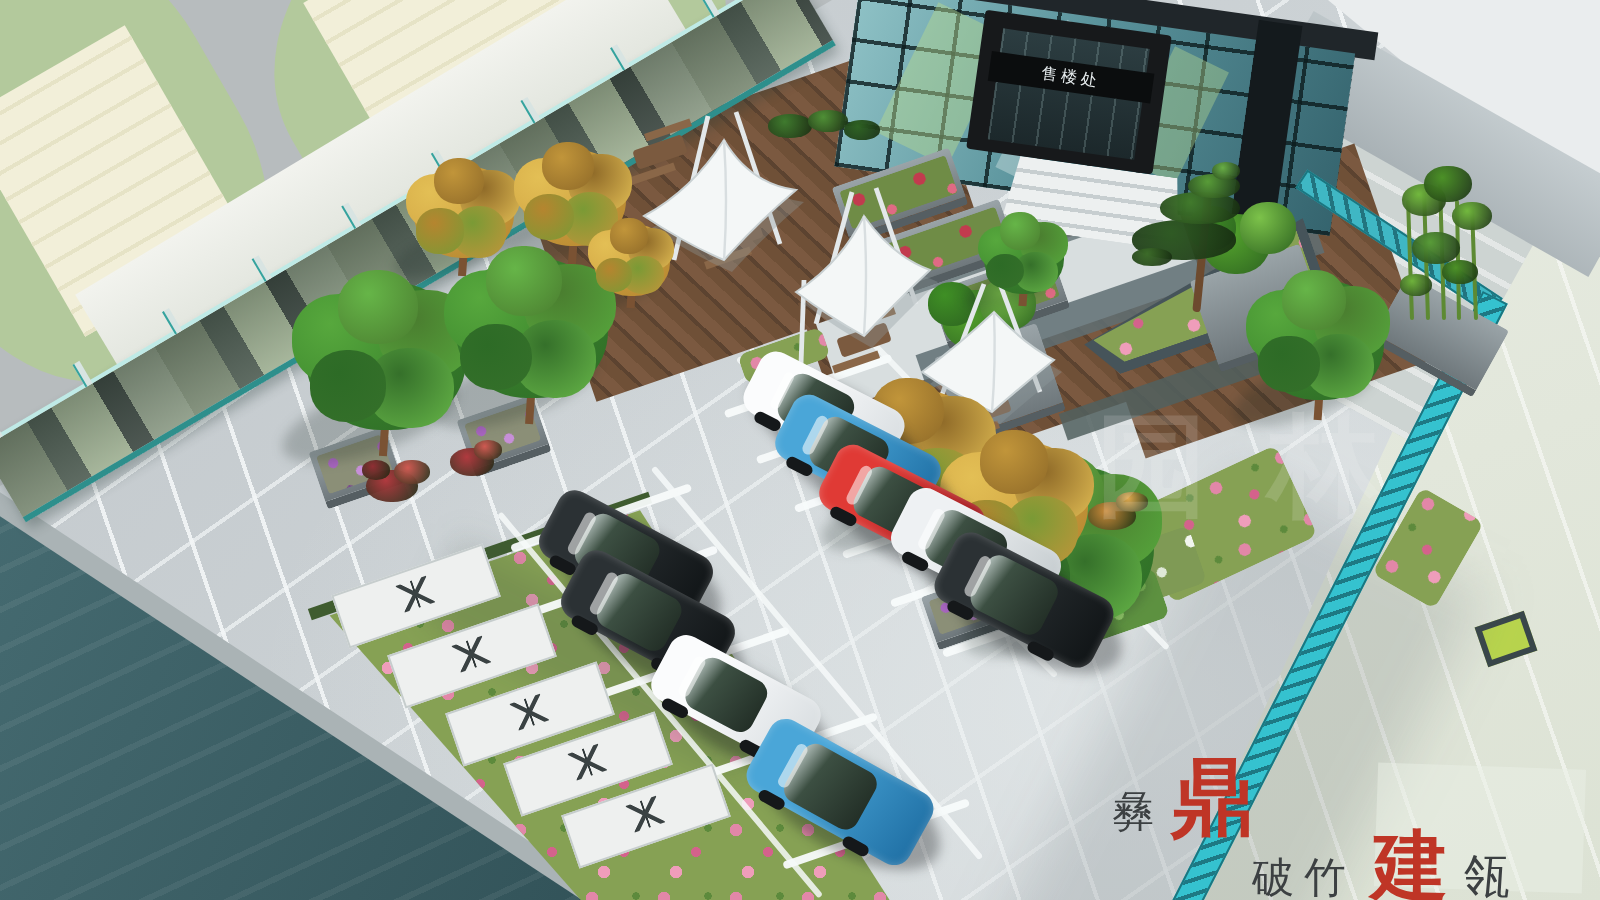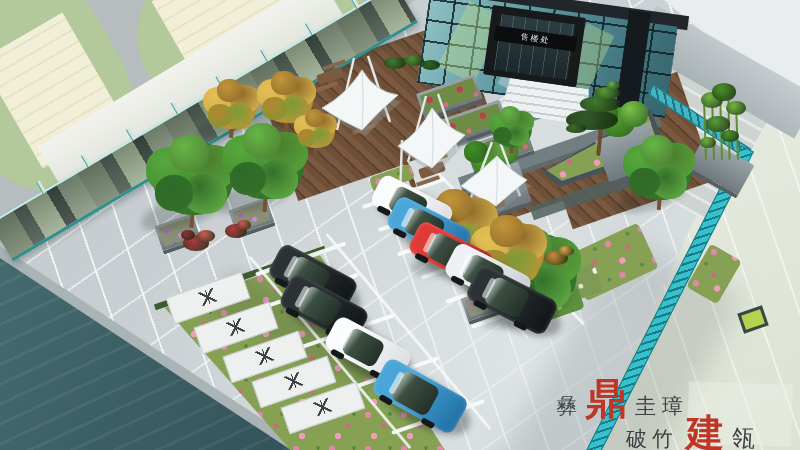--- a/index.html
+++ b/index.html
@@ -137,27 +137,27 @@
   <div class="abs" style="left:538px;top:128px;width:124px;height:44px;transform:rotate(-19deg);z-index:12;
               clip-path:polygon(0 55%,100% 0,100% 100%,10% 100%);background:#46545a;">
     <div class="abs m-pink" style="inset:5px;clip-path:polygon(0 55%,100% 0,100% 100%,10% 100%);"></div>
   </div>
 
   <div class="abs" style="left:641px;top:116px;width:115px;height:9px;transform:rotate(33.4deg);z-index:15;
               background:repeating-linear-gradient(45deg,rgba(10,60,70,.55) 0 2px,transparent 2px 7px),#3fb7c4;border:1px solid #1b7680;"></div>
   <div class="abs" style="left:499px;top:294px;width:340px;height:12px;transform:rotate(-63deg);z-index:15;
               background:repeating-linear-gradient(45deg,rgba(10,60,70,.55) 0 2px,transparent 2px 7px),#35c2cf;border:1px solid #1b7680;"></div>
 
+  <div class="abs" id="watermark" style="left:548px;top:196px;z-index:60;">园林</div>
 
   <div class="abs" style="left:688px;top:383px;width:104px;height:62px;background:rgba(233,240,229,.5);transform:rotate(2deg);z-index:69;"></div>
   <div class="abs" id="brand" style="left:556px;top:380px;z-index:70;">
     <div class="row">
       <span style="font-size:21px;">彝</span>
       <span class="big" style="font-size:42px;">鼎</span>
-      <span style="font-size:21px;letter-spacing:6px;">圭璋</span>
     </div>
     <div class="row" style="margin-left:70px;margin-top:-4px;">
       <span style="font-size:21px;letter-spacing:5px;">破竹</span>
       <span class="big" style="font-size:38px;">建</span>
       <span style="font-size:23px;">瓴</span>
     </div>
   </div>
 <div style="position: absolute; left: 252.5px; top: 257.25px; width: 95px; height: 3.5px; transform: rotate(-19deg); background: rgba(248, 251, 251, 0.95); border-radius: 2px; z-index: 12;"></div>
     <div style="position: absolute; left: 265.5px; top: 288.25px; width: 95px; height: 3.5px; transform: rotate(-19deg); background: rgba(248, 251, 251, 0.95); border-radius: 2px; z-index: 12;"></div>
     <div style="position: absolute; left: 299px; top: 329.25px; width: 98px; height: 3.5px; transform: rotate(-19deg); background: rgba(248, 251, 251, 0.95); border-radius: 2px; z-index: 12;"></div>

